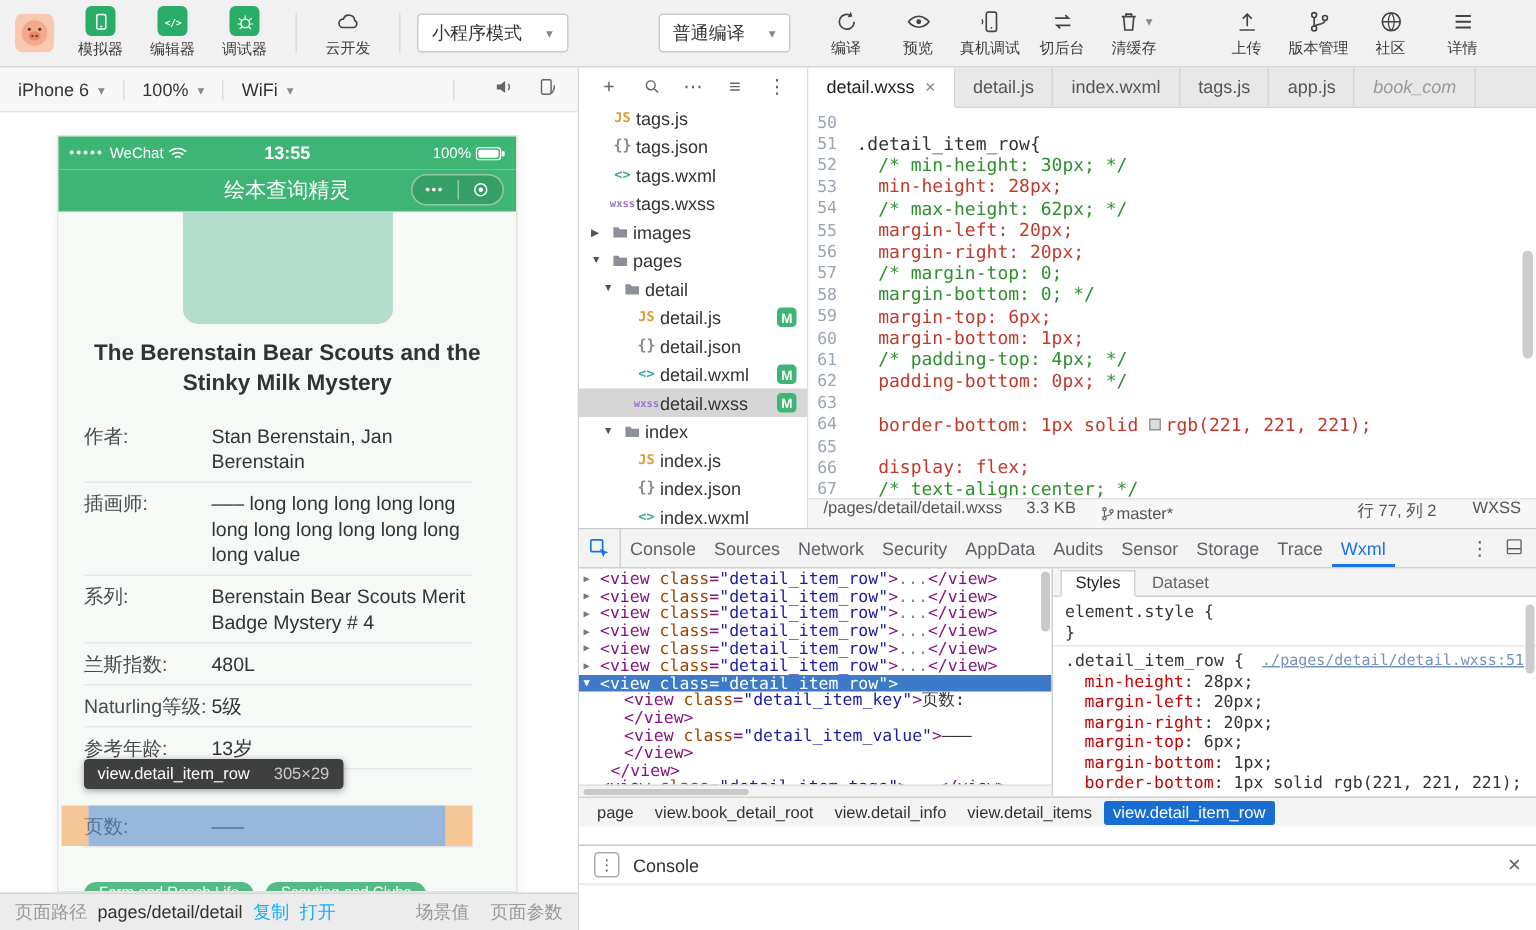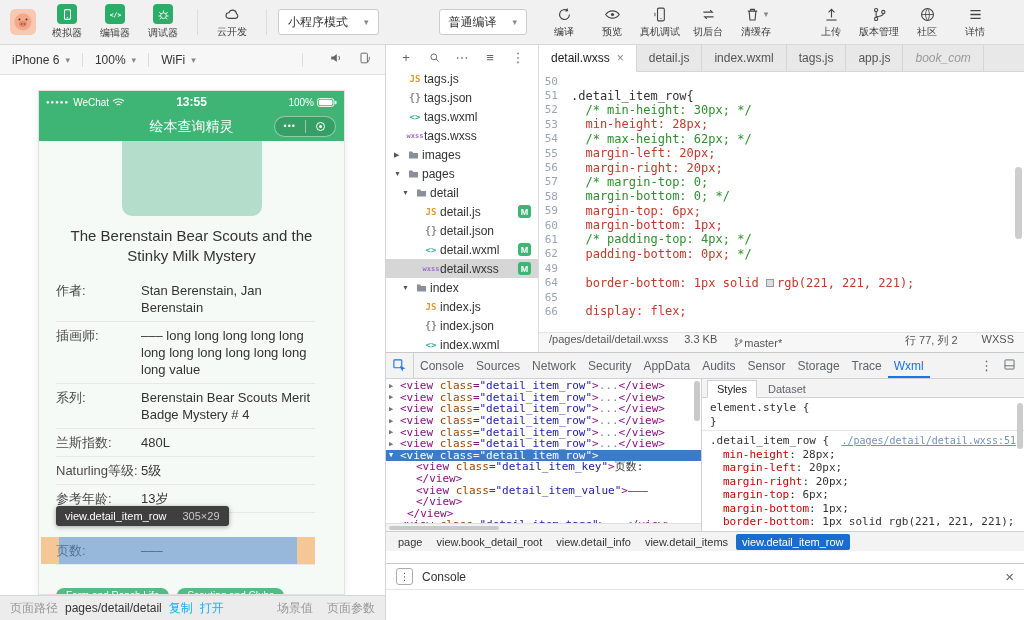--- a/index.html
+++ b/index.html
@@ -39,21 +39,21 @@
 .p-nav{height:28px;background:#3eb575;position:relative}
 .p-nav .title{position:absolute;left:0;right:0;top:5px;text-align:center;color:#fff;font-size:14px}
 .capsule{position:absolute;right:8px;top:3px;width:62px;height:21px;border:1px solid rgba(255,255,255,.45);background:rgba(0,0,0,.12);border-radius:11px;display:flex;align-items:center;overflow:hidden}
 .capsule .dots{flex:1;text-align:center;color:#fff;font-size:9px;letter-spacing:1px;line-height:19px}
 .capsule .divider{width:1px;height:13px;background:rgba(255,255,255,.45)}
 .capsule .target{flex:1;display:flex;align-items:center;justify-content:center}
 .capsule .ring{width:9px;height:9px;border:1.5px solid #fff;border-radius:50%;display:flex;align-items:center;justify-content:center}
 .capsule .ring i{width:3px;height:3px;background:#fff;border-radius:50%}
 .p-content{position:absolute;top:50px;left:0;right:0;bottom:0;overflow:hidden}
 .cover{width:140px;height:75px;margin:0 auto;background:#b4decb;border-radius:0 0 10px 10px}
-.b-title{margin:10px 22px 0;text-align:center;font-size:15px;font-weight:normal;color:#333;line-height:1.35}
+.b-title{margin:10px 22px 0;text-align:center;font-size:15px;font-weight:bold;color:#333;line-height:1.35}
 .rows{margin:10px 29px 0 17px}
 .d-row{display:flex;padding:5px 0;border-bottom:1px solid #e7e7e7;font-size:13px;line-height:17px;position:relative}
 .d-row .k{width:85px;flex:none;color:#4a4a4a;white-space:nowrap}
 .d-row .v{flex:1;color:#333}
 .d-row.spacer{height:24px;border-bottom:none;padding:0}
 .hl{position:absolute;top:0;bottom:0;pointer-events:none}
 .hl.l{left:-15px;width:18px;background:rgba(245,166,90,.62)}
 .hl.m{left:3px;right:18px;background:rgba(90,140,200,.6)}
 .hl.r{right:0;width:18px;background:rgba(245,166,90,.62)}
 .tags-row{margin:20px 0 0 17px;white-space:nowrap}
@@ -616,24 +616,25 @@
       <div class="c-line"><span class="c-num">53</span><span class="seg-prop">  min-height: 28px;</span></div>
       <div class="c-line"><span class="c-num">54</span><span class="seg-com">  /* max-height: 62px; */</span></div>
       <div class="c-line"><span class="c-num">55</span><span class="seg-prop">  margin-left: 20px;</span></div>
       <div class="c-line"><span class="c-num">56</span><span class="seg-prop">  margin-right: 20px;</span></div>
       <div class="c-line"><span class="c-num">57</span><span class="seg-com">  /* margin-top: 0;</span></div>
       <div class="c-line"><span class="c-num">58</span><span class="seg-com">  margin-bottom: 0; */</span></div>
       <div class="c-line"><span class="c-num">59</span><span class="seg-prop">  margin-top: 6px;</span></div>
       <div class="c-line"><span class="c-num">60</span><span class="seg-prop">  margin-bottom: 1px;</span></div>
       <div class="c-line"><span class="c-num">61</span><span class="seg-com">  /* padding-top: 4px; */</span></div>
       <div class="c-line"><span class="c-num">62</span><span class="seg-prop">  padding-bottom: 0px;</span><span class="seg-com"> */</span></div>
-      <div class="c-line"><span class="c-num">49</span></div>
+      <div class="c-line"><span class="c-num">63</span></div>
       <div class="c-line"><span class="c-num">64</span><span class="seg-prop">  border-bottom: 1px solid </span><span class="c-swatch" style="background: rgb(221, 221, 221);"></span><span class="seg-prop">rgb(221, 221, 221);</span></div>
       <div class="c-line"><span class="c-num">65</span></div>
       <div class="c-line"><span class="c-num">66</span><span class="seg-prop">  display: flex;</span></div>
+      <div class="c-line"><span class="c-num">67</span><span class="seg-com">  /* text-align:center; */</span></div>
     </div>
   <div class="ed-status">
     <span>/pages/detail/detail.wxss</span>
     <span>3.3 KB</span>
     <span class="branch">
       <span class="svg-ico">
           <svg viewBox="0 0 20 20">
             <circle cx="6" cy="4.5" r="2" fill="none" stroke="#5f6368" stroke-width="1.6"></circle>
             <circle cx="6" cy="15.5" r="2" fill="none" stroke="#5f6368" stroke-width="1.6"></circle>
             <circle cx="14.5" cy="7" r="2" fill="none" stroke="#5f6368" stroke-width="1.6"></circle>

